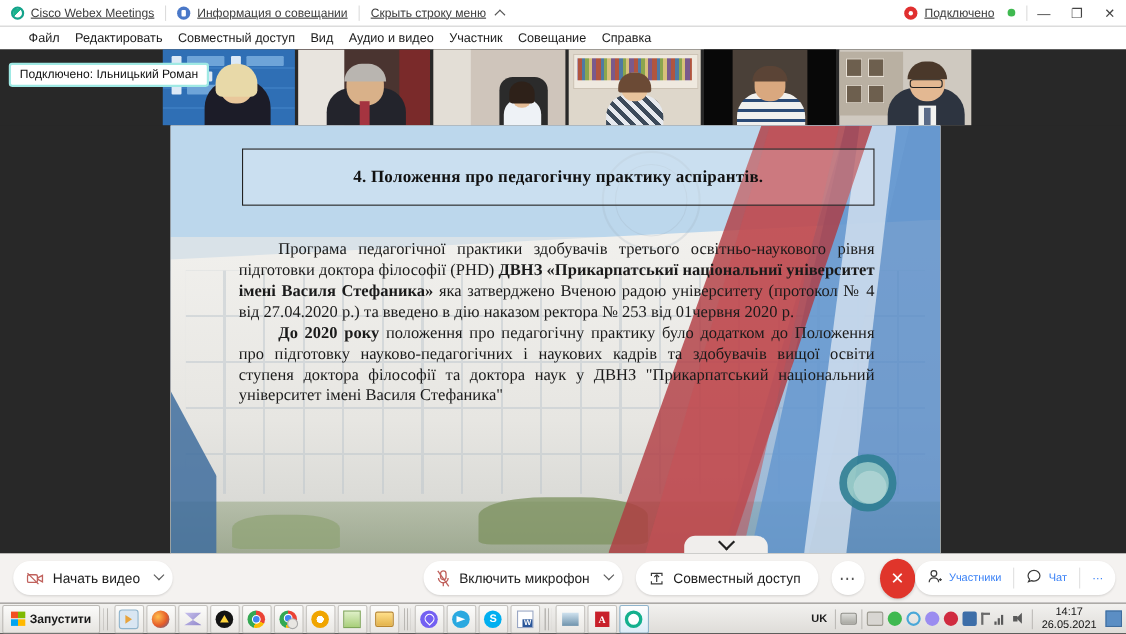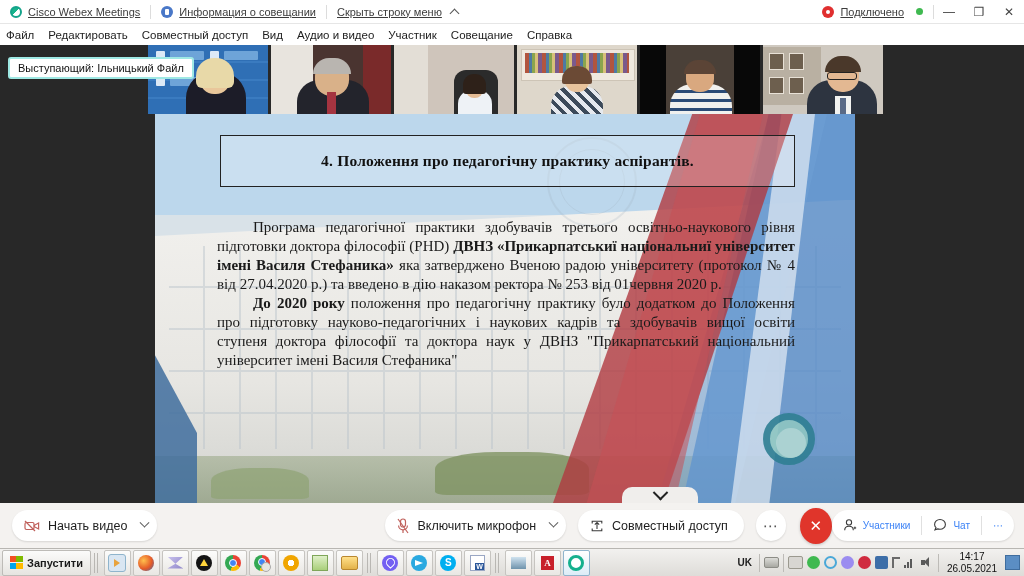--- a/index.html
+++ b/index.html
@@ -49,21 +49,21 @@
     width:30px;height:24px;display:flex;align-items:center;justify-content:center;
     font-size:12px;color:#444;
   }
   
   .menubar{
     position:absolute;left:0;top:24px;width:1024px;height:21px;
     background:#ffffff;display:flex;align-items:center;
     font-size:11.5px;color:#1c1c1c;
   }
   .menubar > span{padding:0 7px;white-space:nowrap;}
-  .menubar > span:first-child{padding-left:6px;}
+  .menubar > span:first-child{padding-left:6px;margin-left:20px;}
   
   .vidstrip{
     position:absolute;left:0;top:45px;width:1024px;height:69px;
     background:#282828;
   }
   .vidrow{position:absolute;left:148px;top:0;display:flex;gap:3px;}
   .thumb{width:120px;height:69px;position:relative;overflow:hidden;}
   .speaker-badge{
     position:absolute;left:8px;top:12px;z-index:6;
     background:#ffffff;border:2px solid #9fe9e4;border-radius:3px;
@@ -332,21 +332,21 @@
   <span>Редактировать</span>
   <span>Совместный доступ</span>
   <span>Вид</span>
   <span>Аудио и видео</span>
   <span>Участник</span>
   <span>Совещание</span>
   <span>Справка</span>
 </div>
 
 <div class="vidstrip">
-  <div class="speaker-badge">Выступающий: Ільницький Файл</div>
+  <div class="speaker-badge">Подключено: Ільницький Роман</div>
   <div class="vidrow">
 
     <div class="thumb t1">
       <div class="wall"></div>
       <div class="sq" style="left:8px;top:6px"></div>
       <div class="card" style="left:22px;top:6px"></div>
       <div class="sq" style="left:62px;top:6px"></div>
       <div class="card" style="left:76px;top:6px"></div>
       <div class="sq" style="left:8px;top:32px"></div>
       <div class="card" style="left:22px;top:32px"></div>

